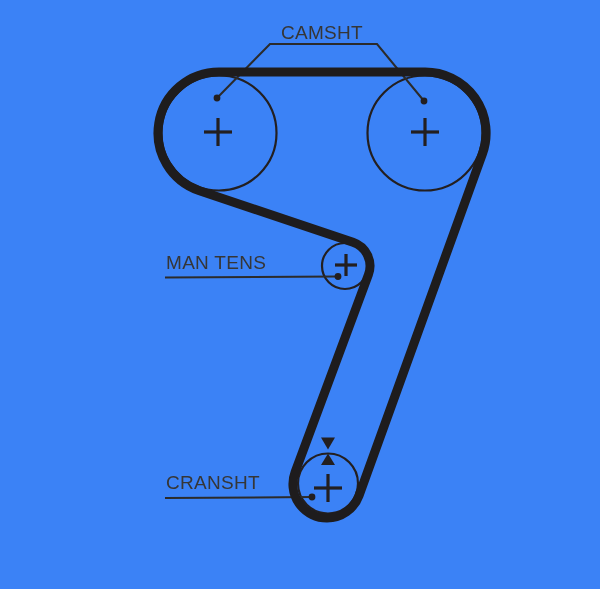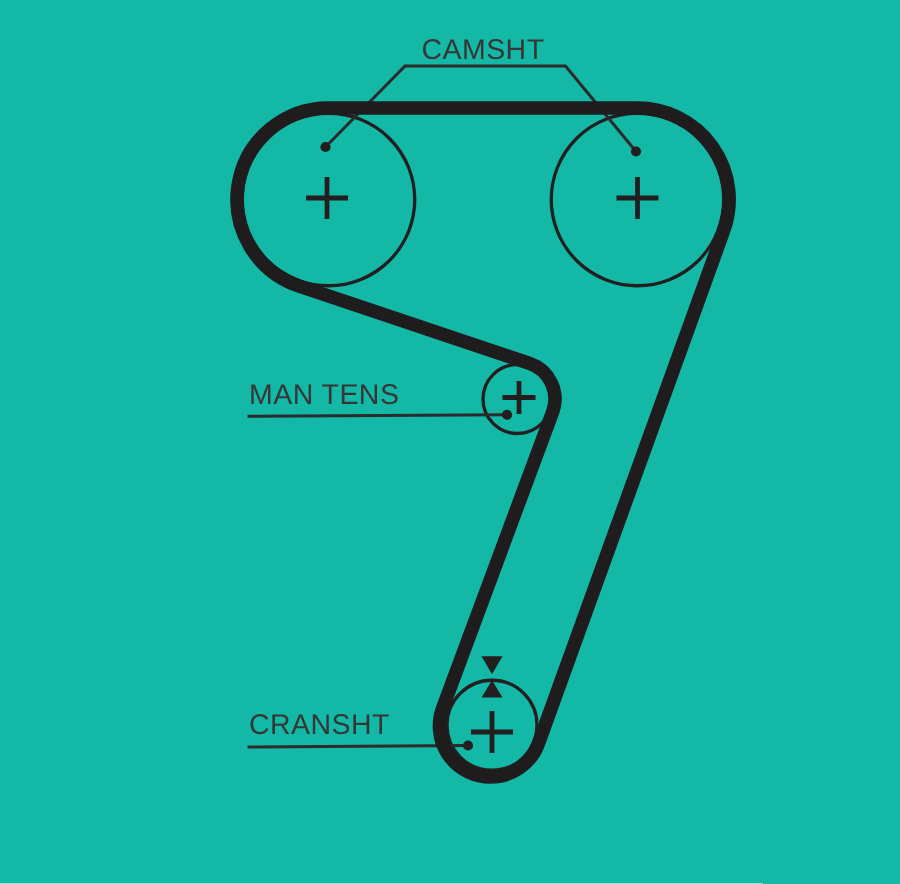--- a/index.html
+++ b/index.html
@@ -4,21 +4,21 @@
 <style>
   html, body {
     margin: 0;
     padding: 0;
     background: #ffffff;
   }
   .canvas {
     position: relative;
     width: 600px;
     height: 589px;
-    background: #14b8a6;
+    background: #3b82f6;
     overflow: hidden;
     font-family: "Liberation Sans", sans-serif;
   }
   svg { display: block; }
   .pulley-circle {
     fill: none;
     stroke: #231f20;
     stroke-width: 2.2;
   }
   .belt {

